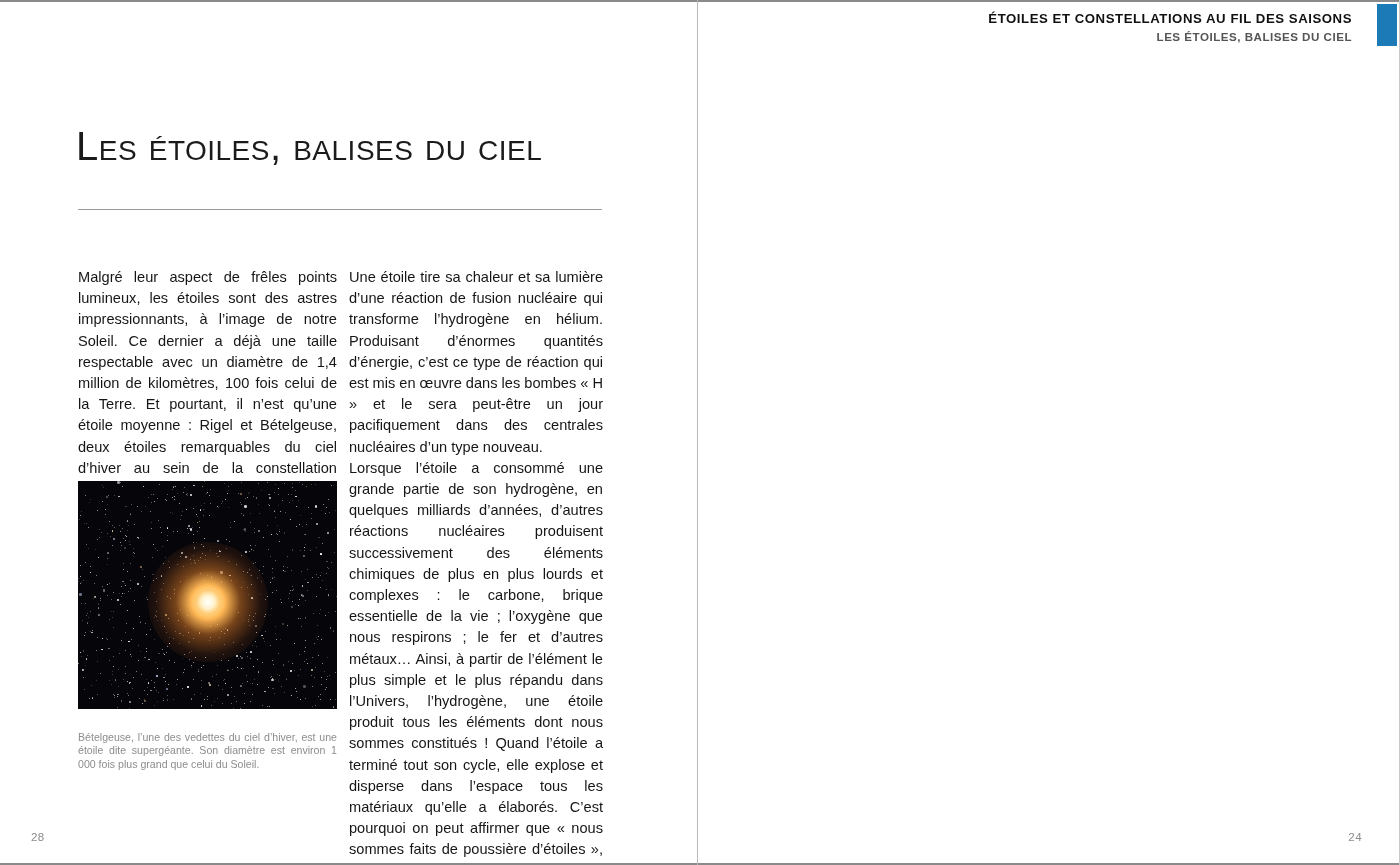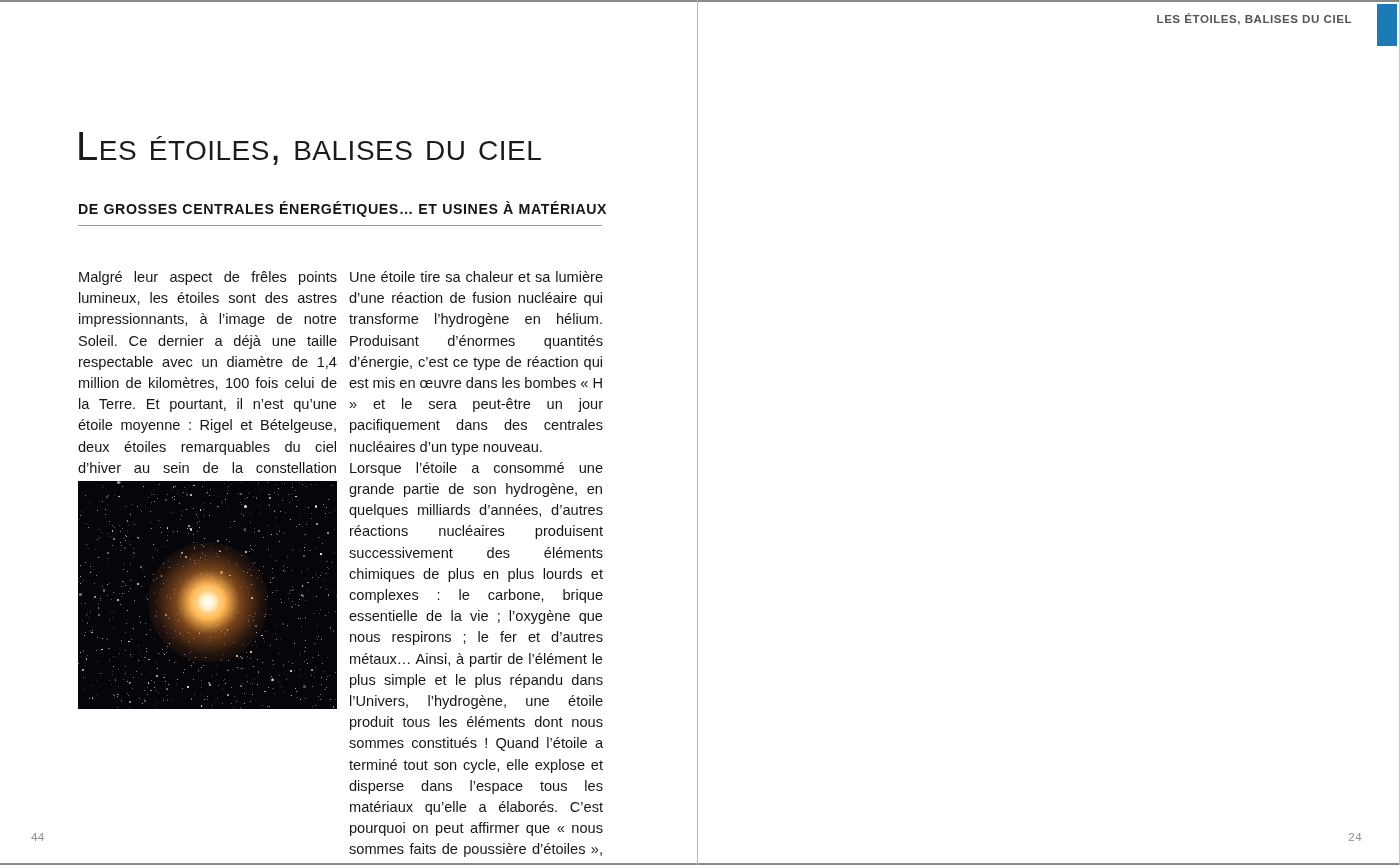--- a/index.html
+++ b/index.html
@@ -140,21 +140,20 @@
 
 <div class="spread">
 
   <div class="page page-left">
     <div class="top-rule-left"></div>
     <div class="bottom-rule-left"></div>
 
     <h1 class="chapter-title">Les étoiles, balises du ciel</h1>
 
     <div class="section-head">
-      <div class="sh-text">DE GROSSES CENTRALES ÉNERGÉTIQUES… ET USINES À MATÉRIAUX</div>
       <div class="sh-rule"></div>
     </div>
 
     <div class="col col-1">
       <p>Malgré leur aspect de frêles points lumineux, les étoiles sont des astres impressionnants, à l’image de notre Soleil. Ce dernier a déjà une taille respectable avec un diamètre de 1,4 million de kilomètres, 100 fois celui de la Terre. Et pourtant, il n’est qu’une étoile moyenne : Rigel et Bételgeuse, deux étoiles remarquables du ciel d’hiver au sein de la constellation d’Orion, sont respectivement 80 fois et 1 000 fois plus grosses que lui !</p>
     </div>
 
     <div class="col col-2">
       <p>Une étoile tire sa chaleur et sa lumière d’une réaction de fusion nucléaire qui transforme l’hydrogène en hélium. Produisant d’énormes quantités d’énergie, c’est ce type de réaction qui est mis en œuvre dans les bombes « H » et le sera peut-être un jour pacifiquement dans des centrales nucléaires d’un type nouveau.</p>
       <p>Lorsque l’étoile a consommé une grande partie de son hydrogène, en quelques milliards d’années, d’autres réactions nucléaires produisent successivement des éléments chimiques de plus en plus lourds et complexes : le carbone, brique essentielle de la vie ; l’oxygène que nous respirons ; le fer et d’autres métaux… Ainsi, à partir de l’élément le plus simple et le plus répandu dans l’Univers, l’hydrogène, une étoile produit tous les éléments dont nous sommes constitués ! Quand l’étoile a terminé tout son cycle, elle explose et disperse dans l’espace tous les matériaux qu’elle a élaborés. C’est pourquoi on peut affirmer que « nous sommes faits de poussière d’étoiles », à la suite des astronomes Carl Sagan et Hubert Reeves qui ont popularisé cette idée à la fin du XXe siècle.</p>
@@ -1059,30 +1058,32 @@
           <i class="star" style="left:79.71%;top:39.54%;width:1.2px;height:1.2px;background:#ffffff;opacity:0.29;"></i>
           <i class="star" style="left:30.62%;top:60.83%;width:0.8px;height:0.8px;background:#ffffff;opacity:0.37;"></i>
           <i class="star" style="left:93.28%;top:95.42%;width:0.8px;height:0.8px;background:#cfe0ff;opacity:0.93;"></i>
           <i class="star" style="left:43.77%;top:58.50%;width:0.8px;height:0.8px;background:#ffe2c0;opacity:0.67;"></i>
           <i class="star" style="left:59.60%;top:82.28%;width:0.8px;height:0.8px;background:#ffffff;opacity:0.46;"></i>
           <i class="star" style="left:39.46%;top:44.00%;width:0.8px;height:0.8px;background:#ffffff;opacity:0.68;"></i>
         </div>
       <div class="betelgeuse-glow"></div>
       <div class="betelgeuse-core"></div>
     </figure>
-
-    <div class="folio folio-left">44</div>
+    <div class="caption caption-left">Bételgeuse, l’une des vedettes du ciel d’hiver, est une étoile dite supergéante. Son diamètre est environ 1 000 fois plus grand que celui du Soleil.</div>
+
+    <div class="folio folio-left">28</div>
   </div>
 
   <div class="page page-right">
     <div class="top-rule-right"></div>
     <div class="bottom-rule-right"></div>
     <div class="edge-line-right"></div>
 
     <div class="running-head">
+      <div class="rh-main">ÉTOILES ET CONSTELLATIONS AU FIL DES SAISONS</div>
       <div class="rh-sub">LES ÉTOILES, BALISES DU CIEL</div>
     </div>
     <div class="blue-tab"></div>
 
     <div class="folio folio-right">24</div>
   </div>
 
   <div class="gutter-line"></div>
 </div>
 

